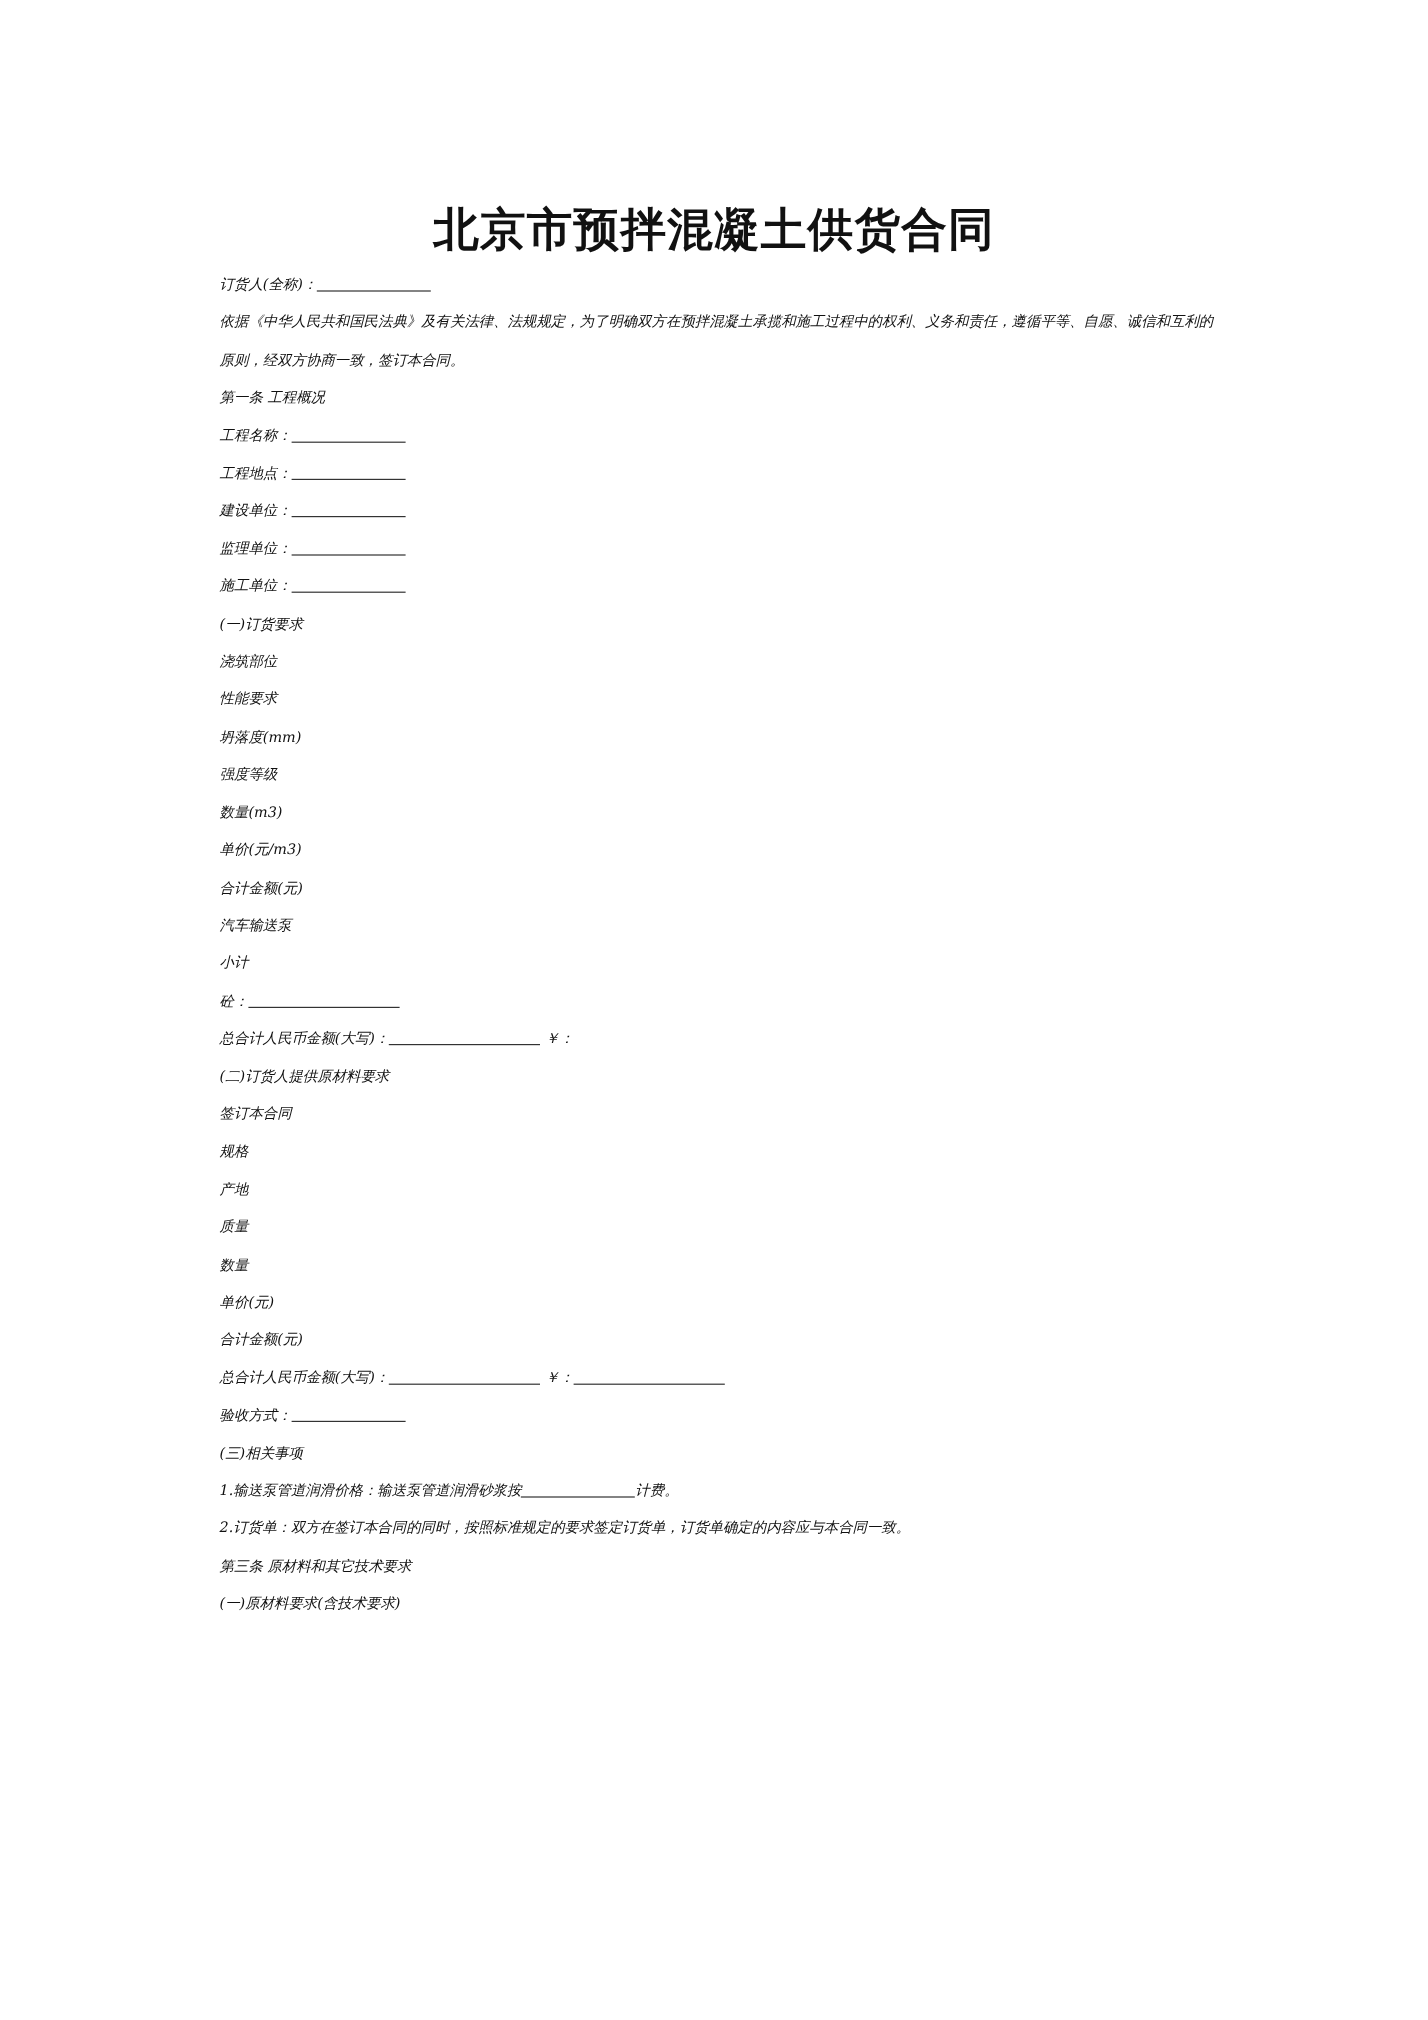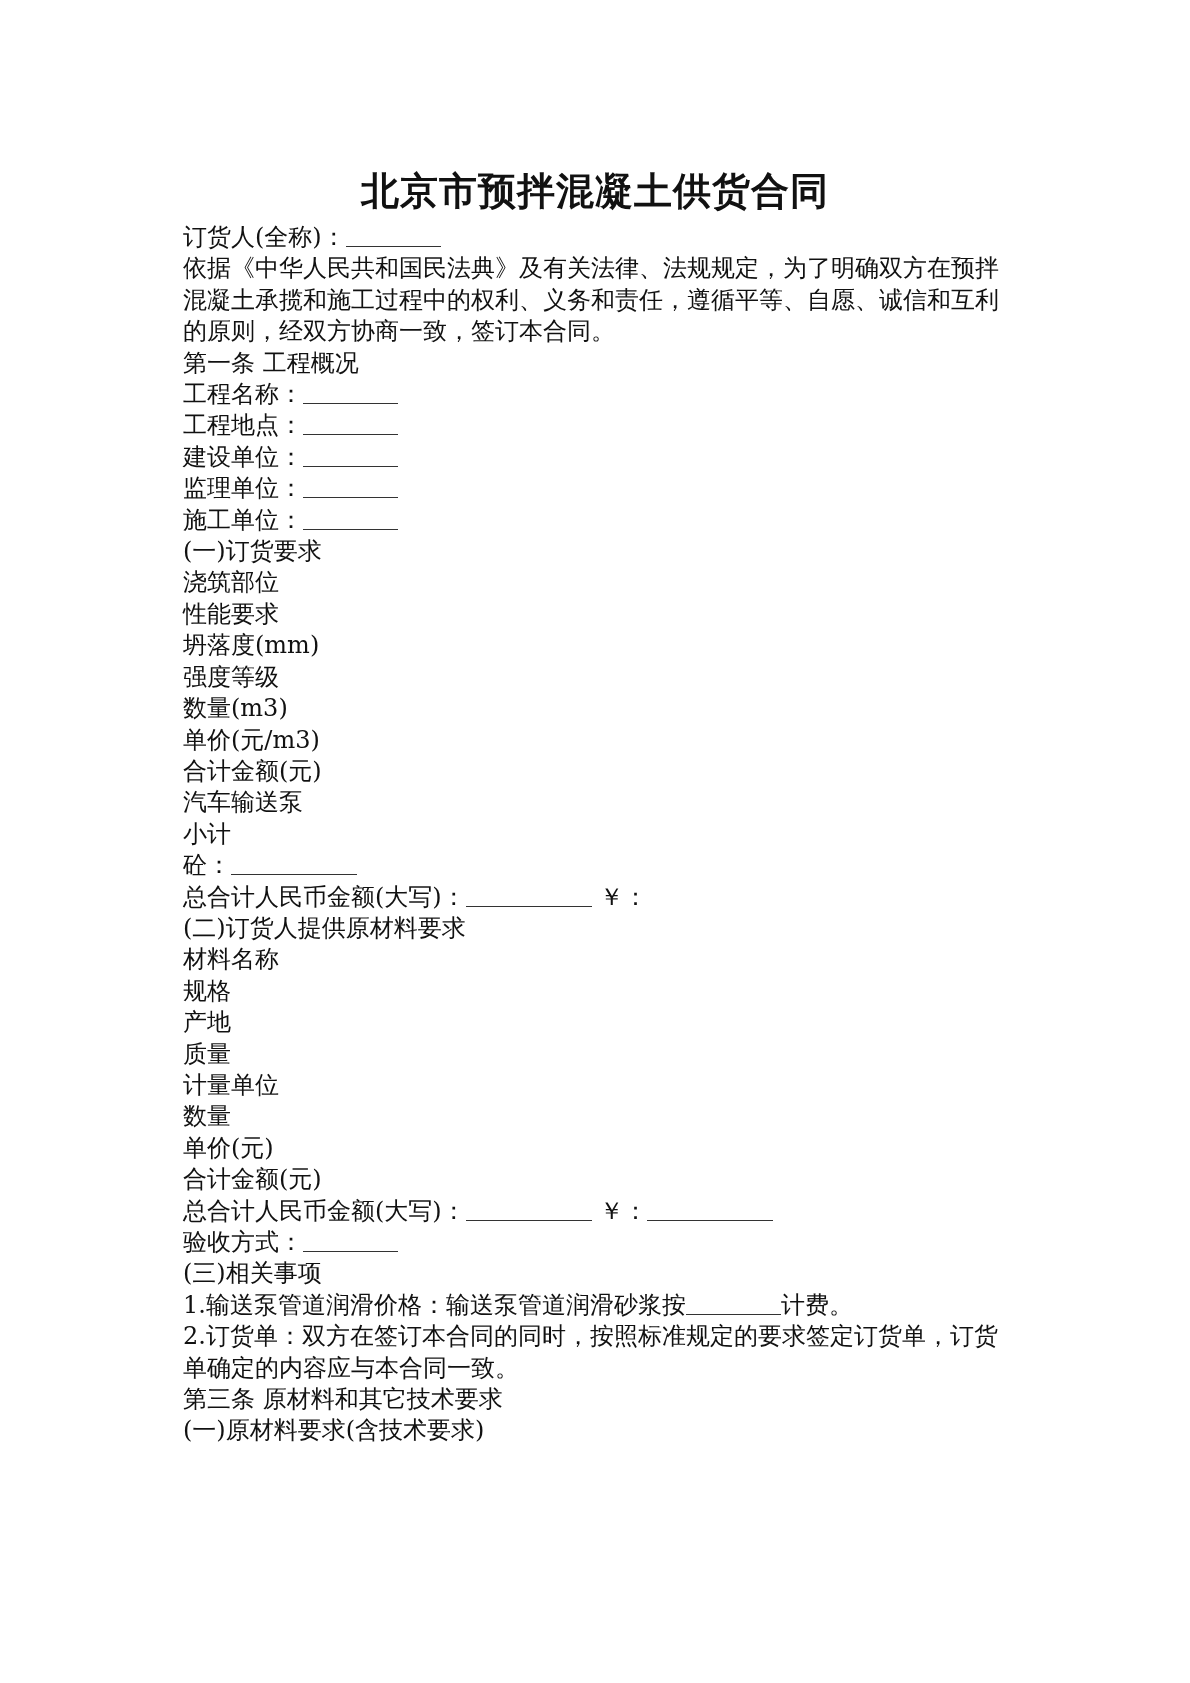--- a/index.html
+++ b/index.html
@@ -8,21 +8,21 @@
       position: absolute; left: 0; top: 0; width: 1190px; height: 1561px; background: #fff;
       font-family: "DejaVu Serif", "Liberation Serif", serif; color: #111;
     }
     .title {
       position: absolute; left: 0; width: 1190px; top: 165px; text-align: center;
       font-family: "DejaVu Sans", "Liberation Sans", sans-serif;
       font-weight: bold; font-size: 38px; letter-spacing: 1px; line-height: 52px;
     }
     .body {
       position: absolute; left: 183px; top: 222px; width: 835px;
-      font-size: 24px; line-height: 31.4px;
+      font-size: 12px; line-height: 31.4px; font-style: italic;
     }
     .line { white-space: pre-wrap; }
     .u { display: inline-block; border-bottom: 1px solid #333; height: 20px; vertical-align: -2px; }
     .u-s { width: 95px; }
     .u-l { width: 126px; }
   </style>
 </head>
 <body>
 
 <div class="page">
@@ -46,25 +46,24 @@
     <div class="line">强度等级</div>
     <div class="line">数量(m3)</div>
     <div class="line">单价(元/m3)</div>
     <div class="line">合计金额(元)</div>
     <div class="line">汽车输送泵</div>
     <div class="line">小计</div>
     <div class="line"><span>砼：</span><span class="u u-l"></span></div>
     <div class="line"><span>总合计人民币金额(大写)：</span><span class="u u-l"></span> <span>￥：</span></div>
 
     <div class="line">(二)订货人提供原材料要求</div>
-    <div class="line">材料名称</div>
+    <div class="line">签订本合同</div>
     <div class="line">规格</div>
     <div class="line">产地</div>
     <div class="line">质量</div>
-    <div class="line">计量单位</div>
     <div class="line">数量</div>
     <div class="line">单价(元)</div>
     <div class="line">合计金额(元)</div>
     <div class="line"><span>总合计人民币金额(大写)：</span><span class="u u-l"></span> <span>￥：</span><span class="u u-l"></span></div>
     <div class="line"><span>验收方式：</span><span class="u u-s"></span></div>
 
     <div class="line">(三)相关事项</div>
     <div class="line"><span>1.输送泵管道润滑价格：输送泵管道润滑砂浆按</span><span class="u u-s"></span><span>计费。</span></div>
     <div class="line">2.订货单：双方在签订本合同的同时，按照标准规定的要求签定订货单，订货单确定的内容应与本合同一致。</div>
 

